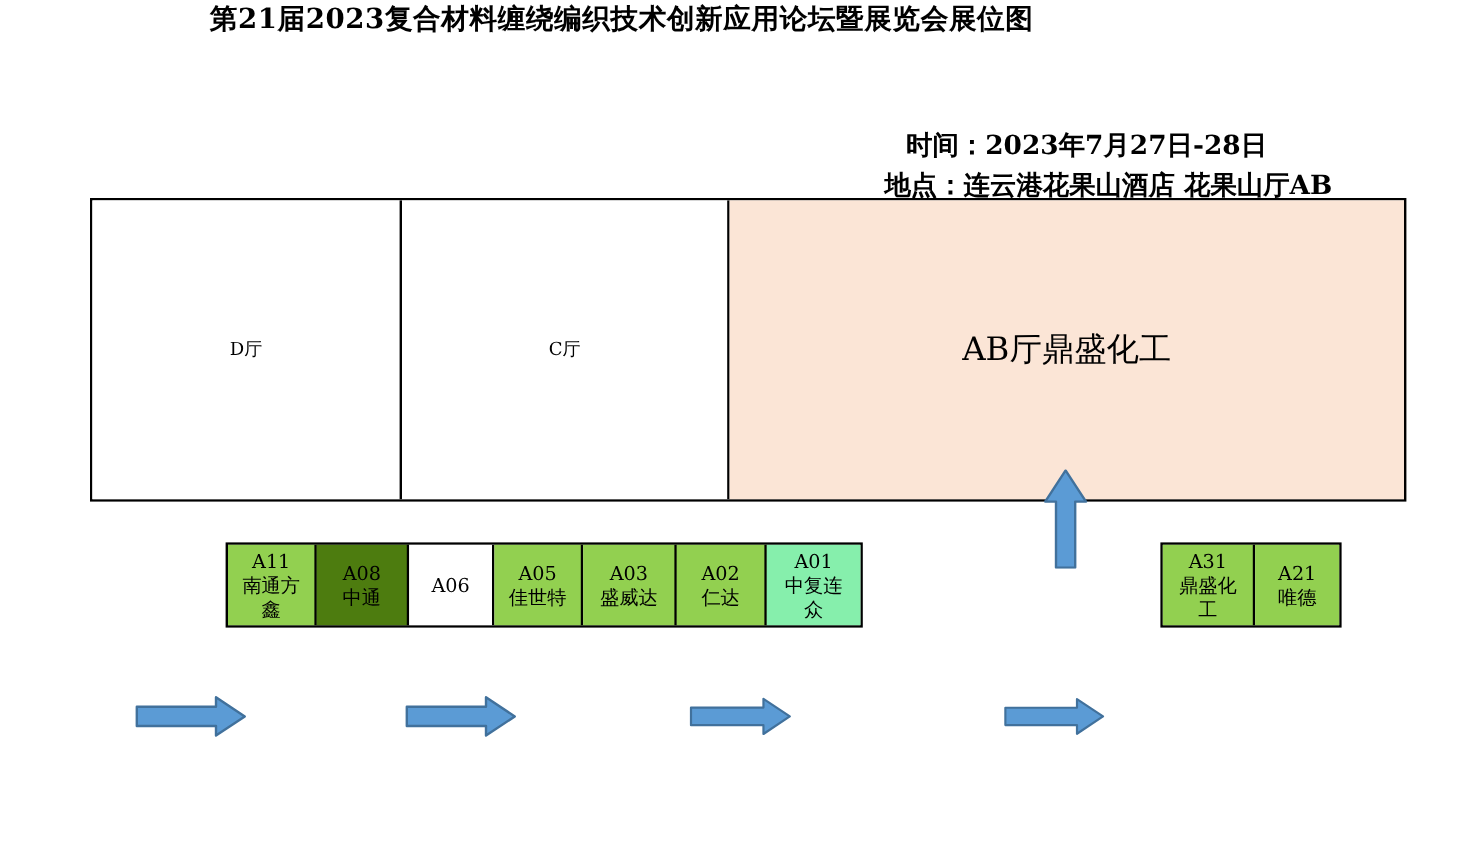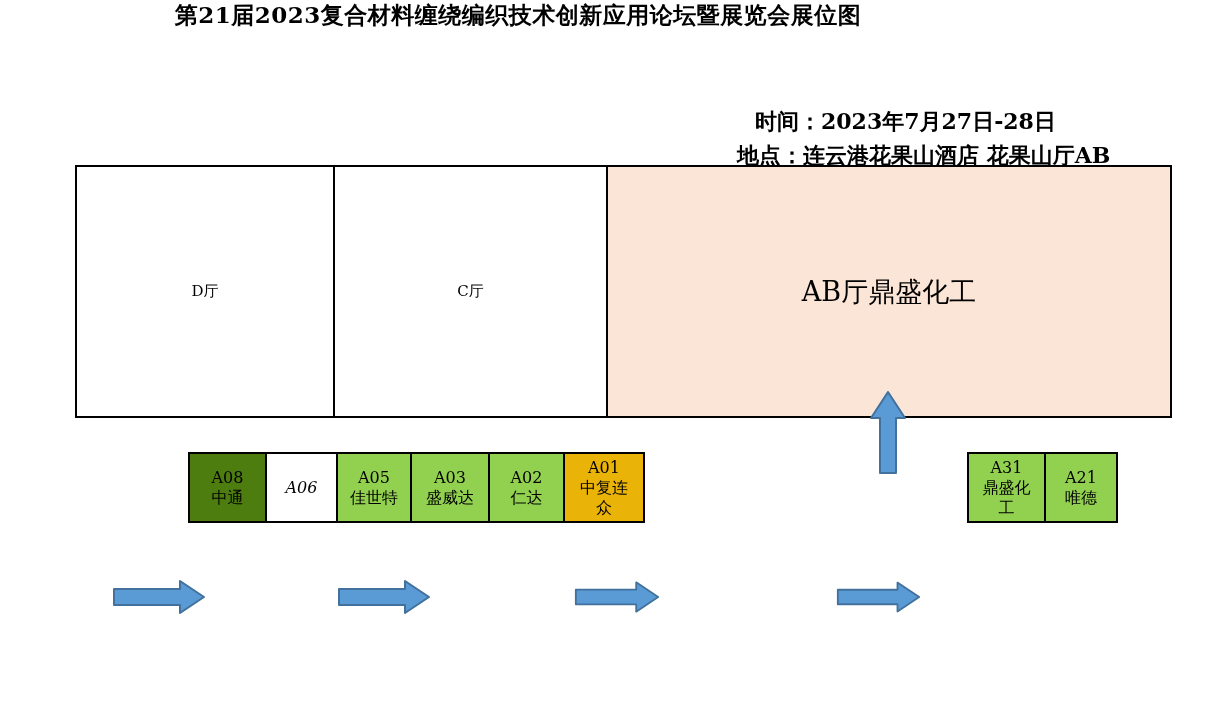--- a/index.html
+++ b/index.html
@@ -104,41 +104,45 @@
     <span class="hall-ab-label">AB厅</span>
     <span class="hall-ab-label">鼎盛化工</span>
   </div>
 </div>
 
 <svg class="arrow-svg arrow-up" viewBox="0 0 38 83">
   <polygon points="19,1 36,27 27,27 27,82 11,82 11,27 2,27" fill="#5B9BD5" stroke="#41719C" stroke-width="2" stroke-linejoin="round"></polygon>
 </svg>
 
 <div class="booth-row row-main">
+  <div class="booth w74" style="background: rgb(146, 208, 80);">
+    <span>A11</span>
+    <span class="booth-name">南通方鑫</span>
+  </div>
   <div class="booth w77" style="background: #4d7c0f; align-items: center;">
     <span>A08</span>
     <span class="booth-name">中通</span>
   </div>
-  <div class="booth w71" style="background: rgb(255, 255, 255); font-style: italic;">
+  <div class="booth w71" style="background: rgb(255, 255, 255);">
     <span>A06</span>
     <span class="booth-name"></span>
   </div>
   <div class="booth w74" style="background: rgb(146, 208, 80);">
     <span>A05</span>
     <span class="booth-name">佳世特</span>
   </div>
   <div class="booth w78" style="background: rgb(146, 208, 80);">
     <span>A03</span>
     <span class="booth-name">盛威达</span>
   </div>
   <div class="booth w75" style="background: rgb(146, 208, 80);">
     <span>A02</span>
     <span class="booth-name">仁达</span>
   </div>
-  <div class="booth w78" style="background: #eab308;">
+  <div class="booth w78" style="background: #86efac;">
     <span>A01</span>
     <span class="booth-name">中复连众</span>
   </div>
 </div>
 
 <div class="booth-row row-right">
   <div class="booth w77" style="background: rgb(146, 208, 80);">
     <span>A31</span>
     <span class="booth-name">鼎盛化工</span>
   </div>

